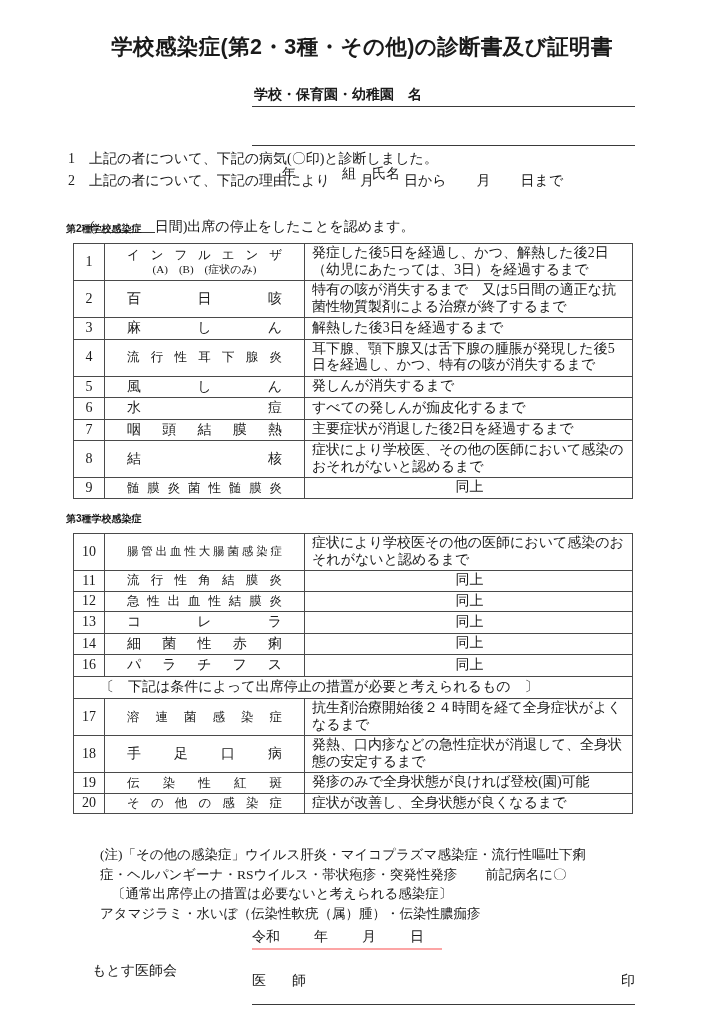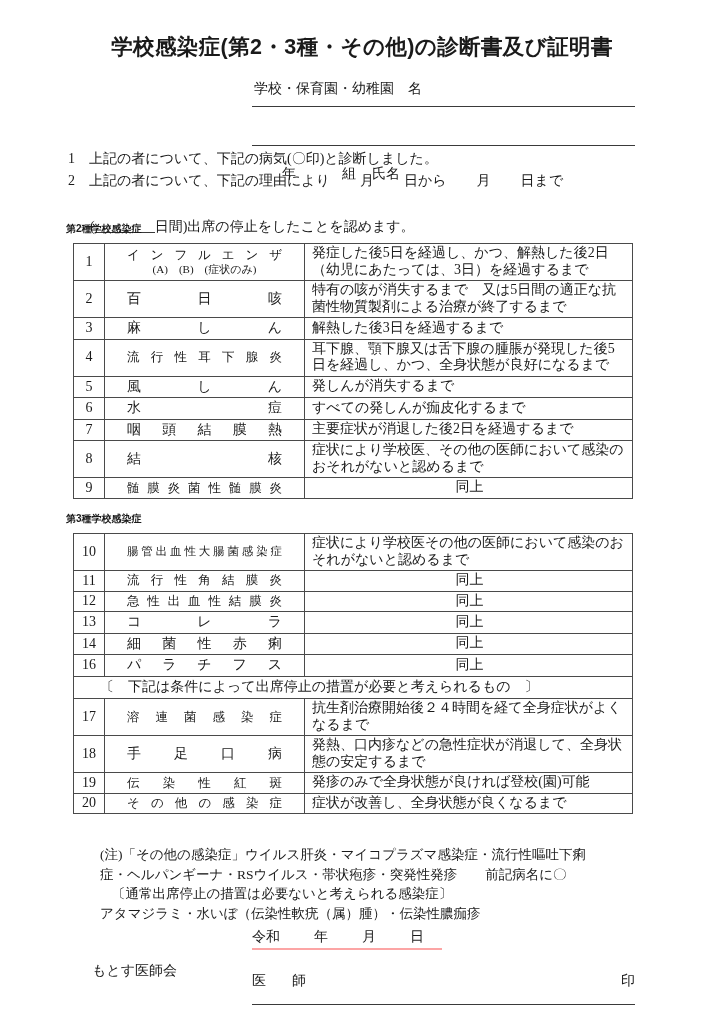--- a/index.html
+++ b/index.html
@@ -38,21 +38,22 @@
   }
 
   
   .hdr-line {
     position: absolute;
     font-size: 14px;
     white-space: nowrap;
   }
   .hdr-school {
     left: 254px;
-    top: 80px;
+    top: 86px;
+    font-weight: bold;
   }
   .hdr-class {
     left: 282px;
     top: 125px;
     margin-top: 40px;
   }
   .rule {
     position: absolute;
     border-bottom: 1px solid #3a3a3a;
     height: 0;
@@ -238,21 +239,21 @@
         <td class="c-name">
             <span class="spread">麻しん</span>
           </td>
         <td class="c-desc">解熱した後3日を経過するまで</td>
       </tr>
       <tr>
         <td class="c-num">4</td>
         <td class="c-name">
             <span class="spread name-sm">流行性耳下腺炎</span>
           </td>
-        <td class="c-desc">耳下腺、顎下腺又は舌下腺の腫脹が発現した後5日を経過し、かつ、全身状態が良好になるまで</td>
+        <td class="c-desc">耳下腺、顎下腺又は舌下腺の腫脹が発現した後5日を経過し、かつ、特有の咳が消失するまで</td>
       </tr>
       <tr>
         <td class="c-num">5</td>
         <td class="c-name">
             <span class="spread">風しん</span>
           </td>
         <td class="c-desc">発しんが消失するまで</td>
       </tr>
       <tr>
         <td class="c-num">6</td>

